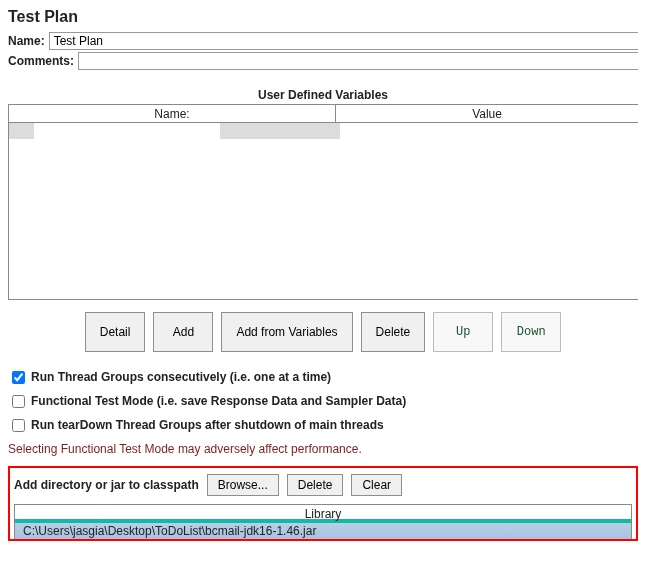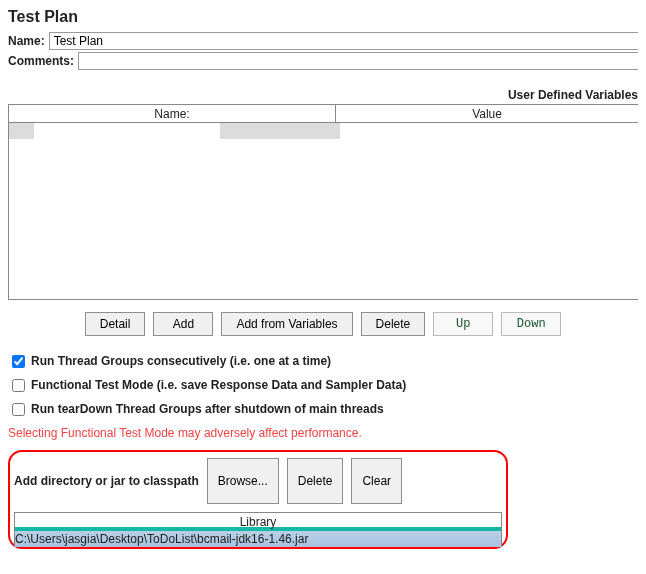--- a/index.html
+++ b/index.html
@@ -31,21 +31,21 @@
     flex: 1;
     border: 1px solid #9a9a9a;
     padding: 2px 4px;
     height: 18px;
     font-size: 12px;
     font-family: inherit;
     background: #ffffff;
     border-right: none;
   }
   .section-title {
-    text-align: right;
+    text-align: center;
     font-weight: bold;
     margin-top: 18px;
     margin-bottom: 2px;
   }
   .var-table {
     border: 1px solid #888888;
     border-right: none;
     height: 196px;
     background: #ffffff;
     display: flex;
@@ -90,28 +90,28 @@
   }
   .btn-row {
     display: flex;
     justify-content: center;
     gap: 8px;
     margin-top: 12px;
   }
   .btn {
     font-family: inherit;
     font-size: 12px;
-    padding: 4px 14px;
+    padding: 12px 14px;
     background: #f0f0f0;
     border: 1px solid #8e8e8e;
     cursor: pointer;
     min-width: 60px;
   }
   .btn.small {
-    padding: 15px 10px;
+    padding: 3px 10px;
     min-width: 50px;
   }
   .btn:disabled {
     color: #14532d;
     border-color: #bbbbbb;
     background: #f8f8f8;
     font-family: Liberation Mono, monospace;
   }
   .check-section {
     margin-top: 18px;
@@ -125,29 +125,29 @@
     font-weight: bold;
   }
   .checkbox {
     width: 13px;
     height: 13px;
     margin: 0;
   }
   .note-text {
     margin-top: 0;
     margin-bottom: 10px;
-    color: #ef4444;
+    color: #7f1d1d;
   }
   .highlight-box {
     border: 2px solid #ff0000;
-    border-radius: 14px;
+    border-radius: 0;
     padding: 6px 4px 0 4px;
     margin-top: 4px;
     position: relative;
-    width: 500px;
+    width: 630px;
   }
   .classpath-row {
     display: flex;
     align-items: center;
     gap: 8px;
     margin-bottom: 8px;
   }
   .classpath-label {
     font-weight: bold;
   }
@@ -160,21 +160,21 @@
   .lib-header {
     text-align: center;
     height: 18px;
     line-height: 18px;
     border-bottom: 4px solid #14b8a6;
     background: #ffffff;
   }
   .lib-row {
     height: 16px;
     line-height: 16px;
-    padding-left: 0;
+    padding-left: 8px;
     background: linear-gradient(#b8cfe5, #a8c3e0);
     color: #222222;
     white-space: nowrap;
     overflow: hidden;
   }
 </style>
 </head>
 <body>
 
 <div class="header">Test Plan</div>

